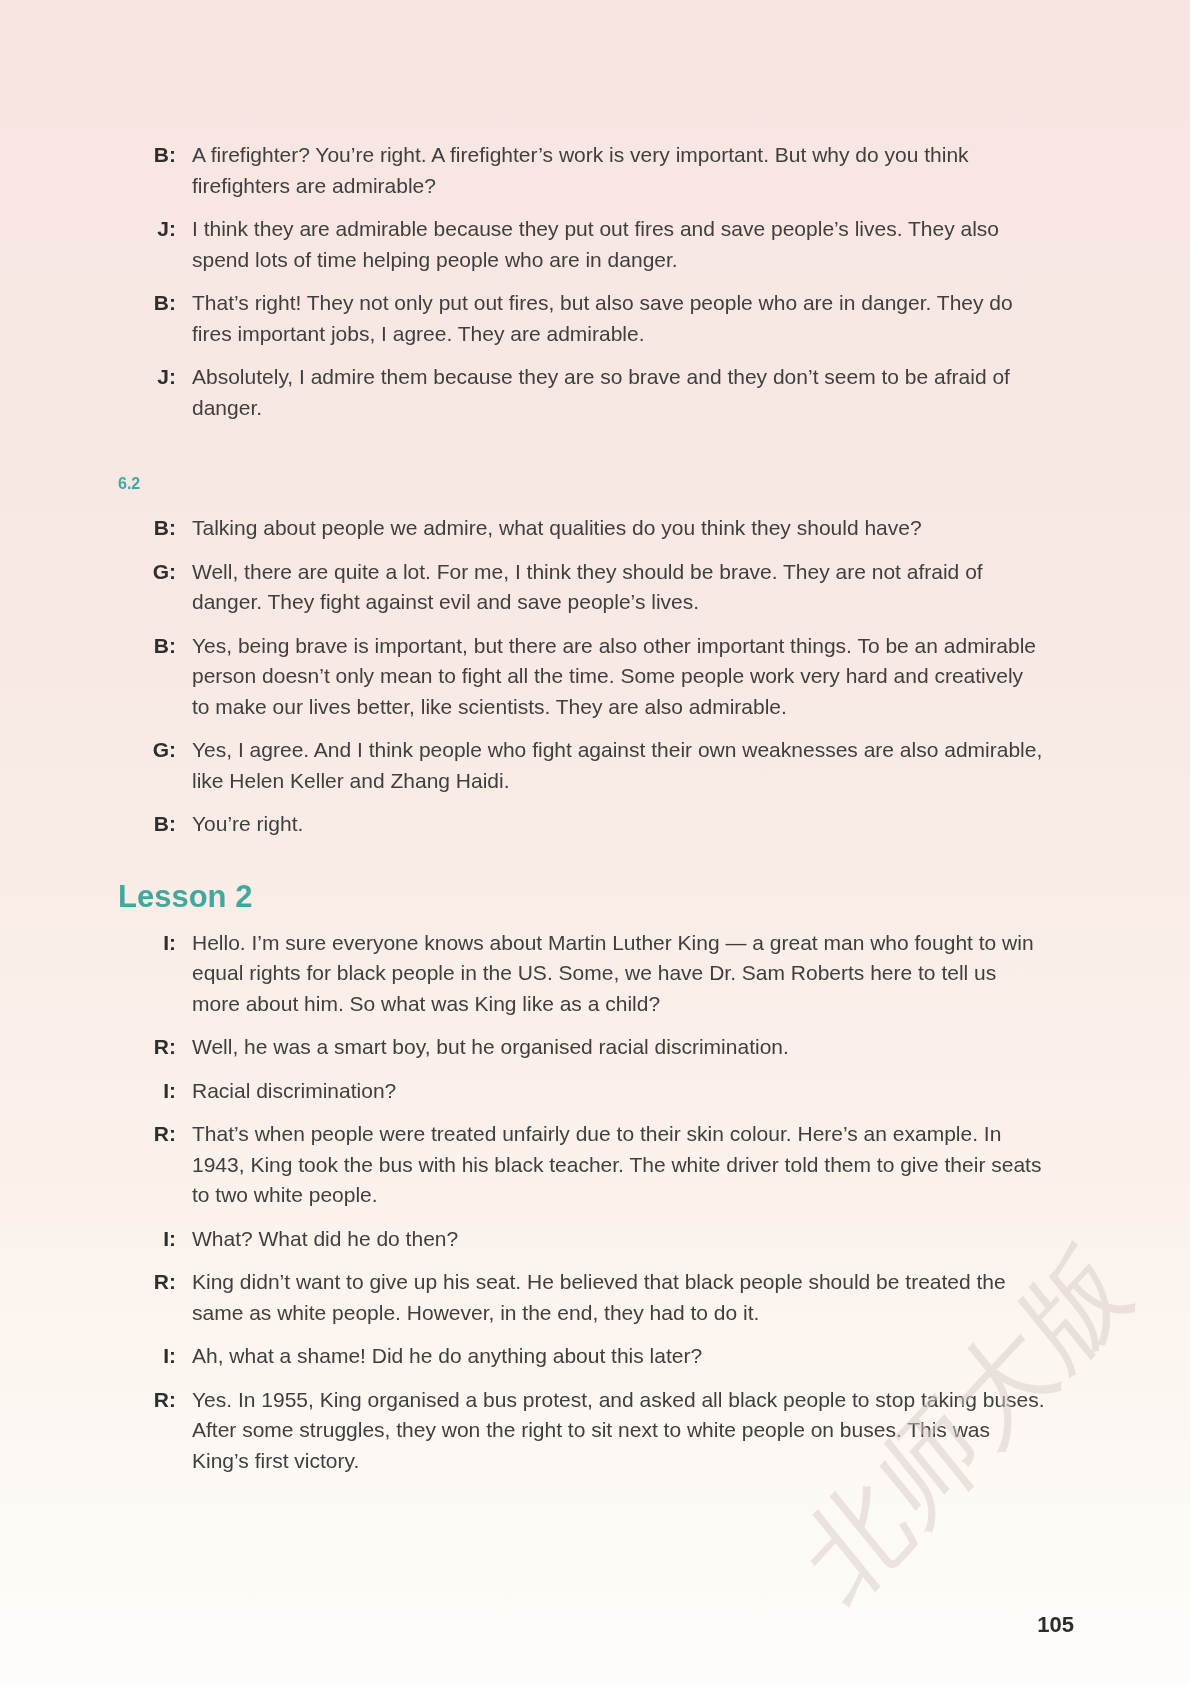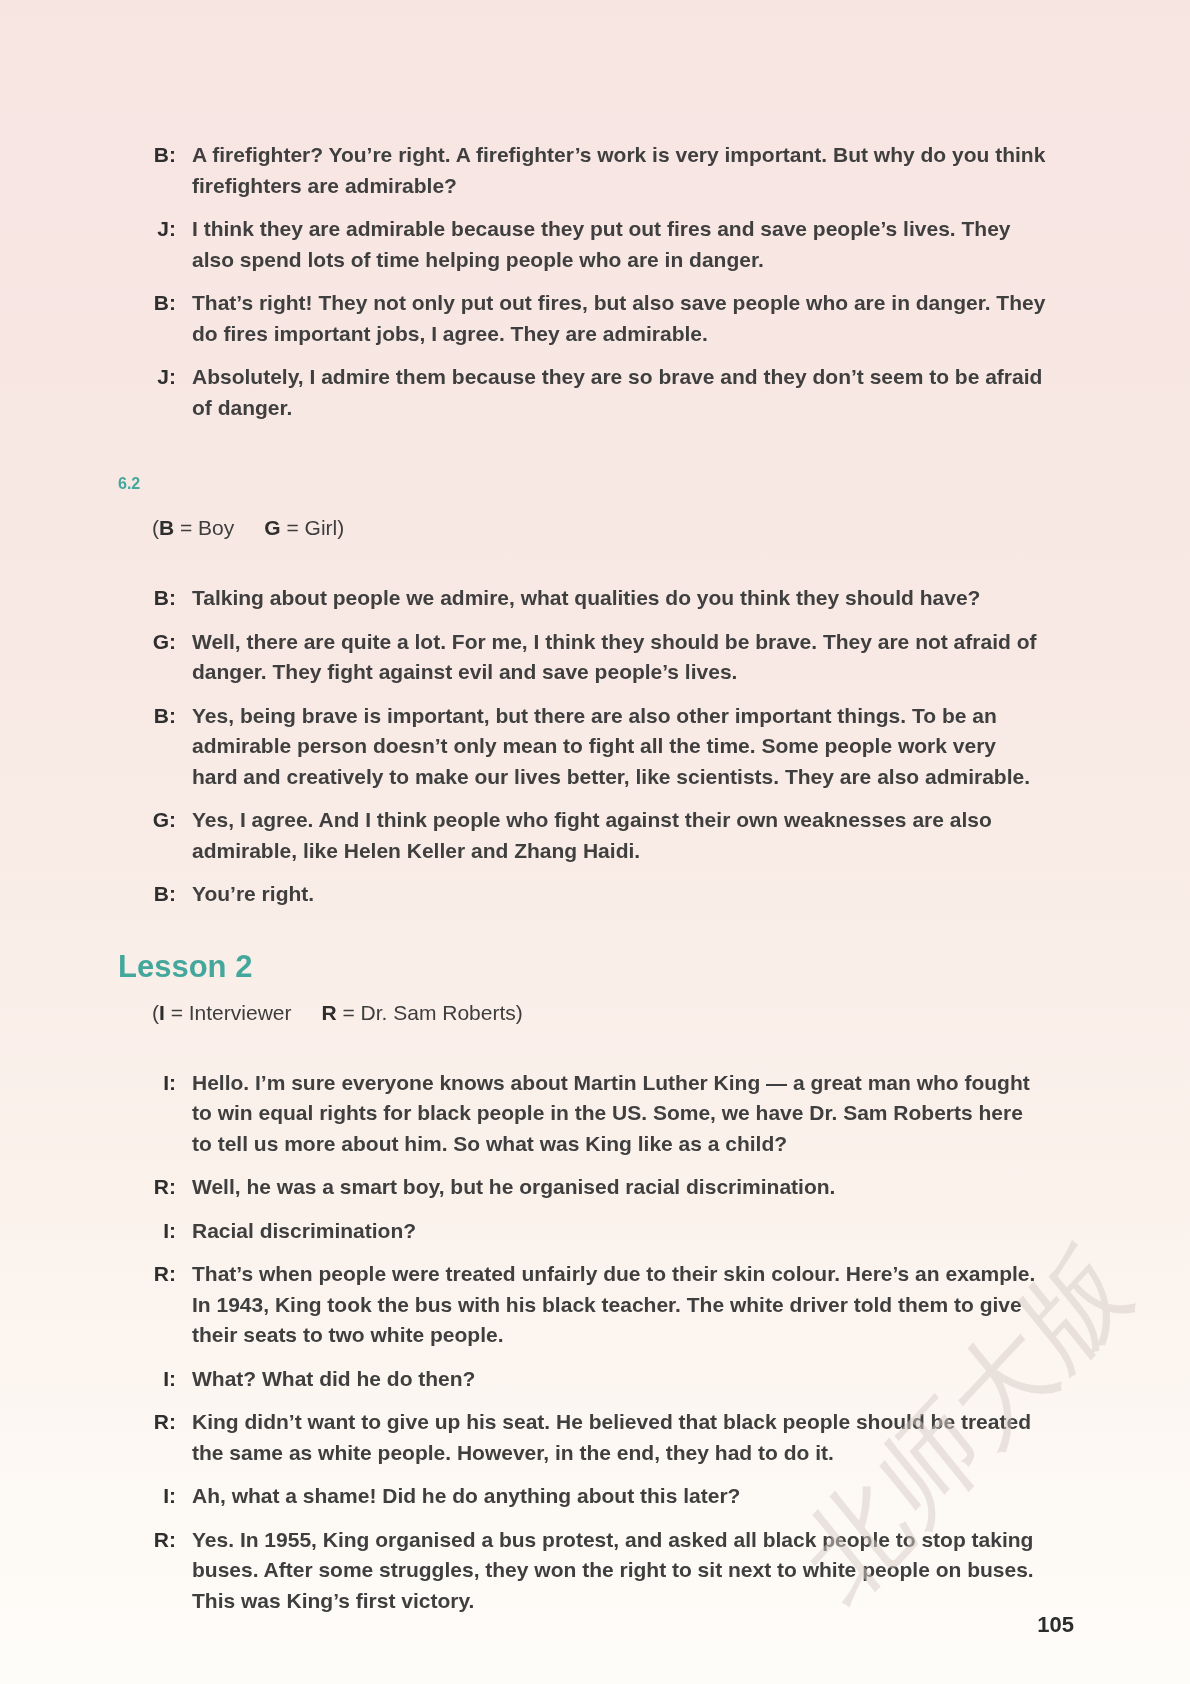--- a/index.html
+++ b/index.html
@@ -49,21 +49,21 @@
     column-gap: 16px;
     margin-top: 13px;
     font-size: 21px;
     line-height: 30.5px;
   }
   .turn .speaker {
     font-weight: 700;
     text-align: right;
     color: #2e2e2e;
   }
-  .turn .utterance { color: #3f3f3f; font-weight: bold; }
+  .turn .utterance { color: #3f3f3f; }
   .page-number {
     position: absolute;
     right: 116px;
     bottom: 46px;
     font-size: 22px;
     font-weight: 700;
     color: #2c2c2c;
   }
   .watermark {
     position: absolute;
@@ -100,21 +100,20 @@
     <span class="utterance">That’s right! They not only put out fires, but also save people who are in danger. They do fires important jobs, I agree. They are admirable.</span>
   </div>
           <div class="turn">
     <span class="speaker">J:</span>
     <span class="utterance">Absolutely, I admire them because they are so brave and they don’t seem to be afraid of danger.</span>
   </div>
         </div>
       </section>
       <section class="dialogue-section">
         <h3 class="track-heading">6.2</h3>
-        <div class="cast-line">(<b>B</b> = Boy<span class="cast-gap"></span><b>G</b> = Girl)</div>
         <div class="turns">
           <div class="turn">
     <span class="speaker">B:</span>
     <span class="utterance">Talking about people we admire, what qualities do you think they should have?</span>
   </div>
           <div class="turn">
     <span class="speaker">G:</span>
     <span class="utterance">Well, there are quite a lot. For me, I think they should be brave. They are not afraid of danger. They fight against evil and save people’s lives.</span>
   </div>
           <div class="turn">
@@ -126,21 +125,20 @@
     <span class="utterance">Yes, I agree. And I think people who fight against their own weaknesses are also admirable, like Helen Keller and Zhang Haidi.</span>
   </div>
           <div class="turn">
     <span class="speaker">B:</span>
     <span class="utterance">You’re right.</span>
   </div>
         </div>
       </section>
       <section class="dialogue-section">
         <h2 class="lesson-heading">Lesson 2</h2>
-        <div class="cast-line">(<b>I</b> = Interviewer<span class="cast-gap"></span><b>R</b> = Dr. Sam Roberts)</div>
         <div class="turns">
           <div class="turn">
     <span class="speaker">I:</span>
     <span class="utterance">Hello. I’m sure everyone knows about Martin Luther King — a great man who fought to win equal rights for black people in the US. Some, we have Dr. Sam Roberts here to tell us more about him. So what was King like as a child?</span>
   </div>
           <div class="turn">
     <span class="speaker">R:</span>
     <span class="utterance">Well, he was a smart boy, but he organised racial discrimination.</span>
   </div>
           <div class="turn">

